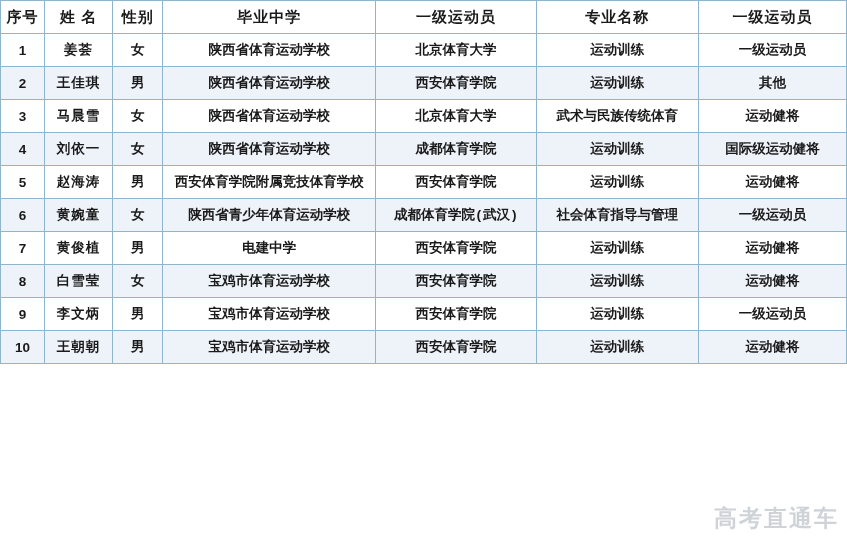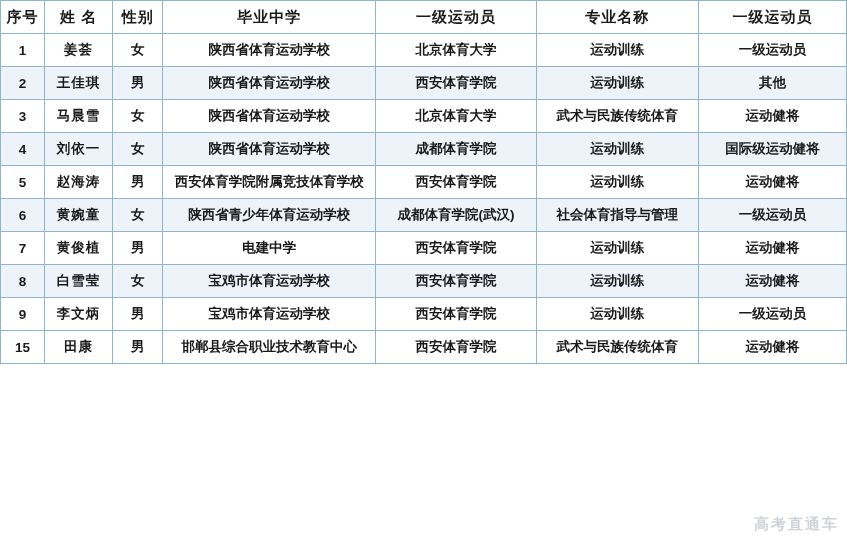--- a/index.html
+++ b/index.html
@@ -65,26 +65,27 @@
   }
   td.col-gender {
     font-size: 13.5px;
   }
   td.col-school,
   td.col-college,
   td.col-major,
   td.col-level {
     font-size: 13px;
     font-weight: normal;
+    font-family: Liberation Mono, monospace;
   }
   .watermark {
     position: absolute;
     right: 8px;
     bottom: 6px;
-    font-size: 15px;
+    font-size: 23px;
     color: #c7ccd2;
     font-weight: bold;
     letter-spacing: 2px;
     opacity: 0.85;
     pointer-events: none;
     font-family: "Liberation Sans", "DejaVu Sans", sans-serif;
   }
 </style>
 </head>
 <body>
@@ -186,25 +187,25 @@
         </tr>
         <tr class="row-odd">
           <td class="col-idx">9</td>
           <td class="col-name">李文炳</td>
           <td class="col-gender">男</td>
           <td class="col-school">宝鸡市体育运动学校</td>
           <td class="col-college">西安体育学院</td>
           <td class="col-major">运动训练</td>
           <td class="col-level">一级运动员</td>
         </tr>
-        <tr class="row-odd">
-          <td class="col-idx">15</td>
-          <td class="col-name">田康</td>
-          <td class="col-gender">男</td>
-          <td class="col-school">邯郸县综合职业技术教育中心</td>
-          <td class="col-college">西安体育学院</td>
-          <td class="col-major">武术与民族传统体育</td>
+        <tr class="row-even">
+          <td class="col-idx">10</td>
+          <td class="col-name">王朝朝</td>
+          <td class="col-gender">男</td>
+          <td class="col-school">宝鸡市体育运动学校</td>
+          <td class="col-college">西安体育学院</td>
+          <td class="col-major">运动训练</td>
           <td class="col-level">运动健将</td>
         </tr>
       </tbody>
   </table>
   <div class="watermark">高考直通车</div>
 </div>
 
 </body></html>

